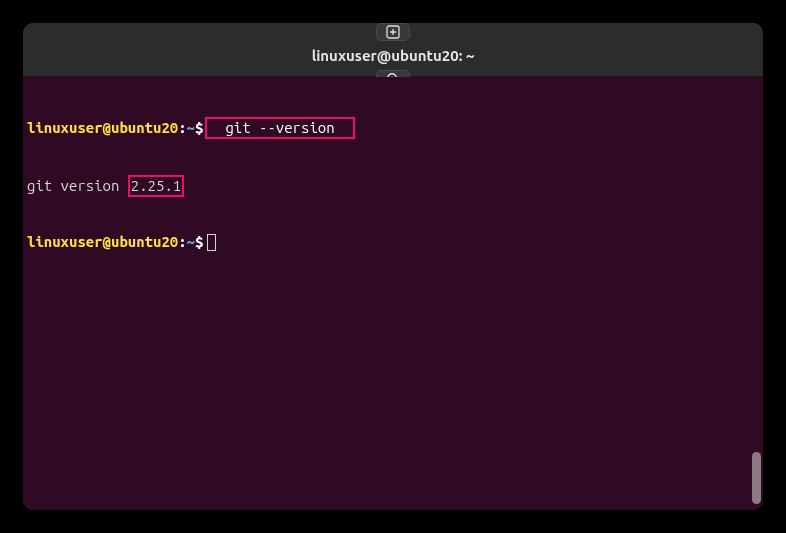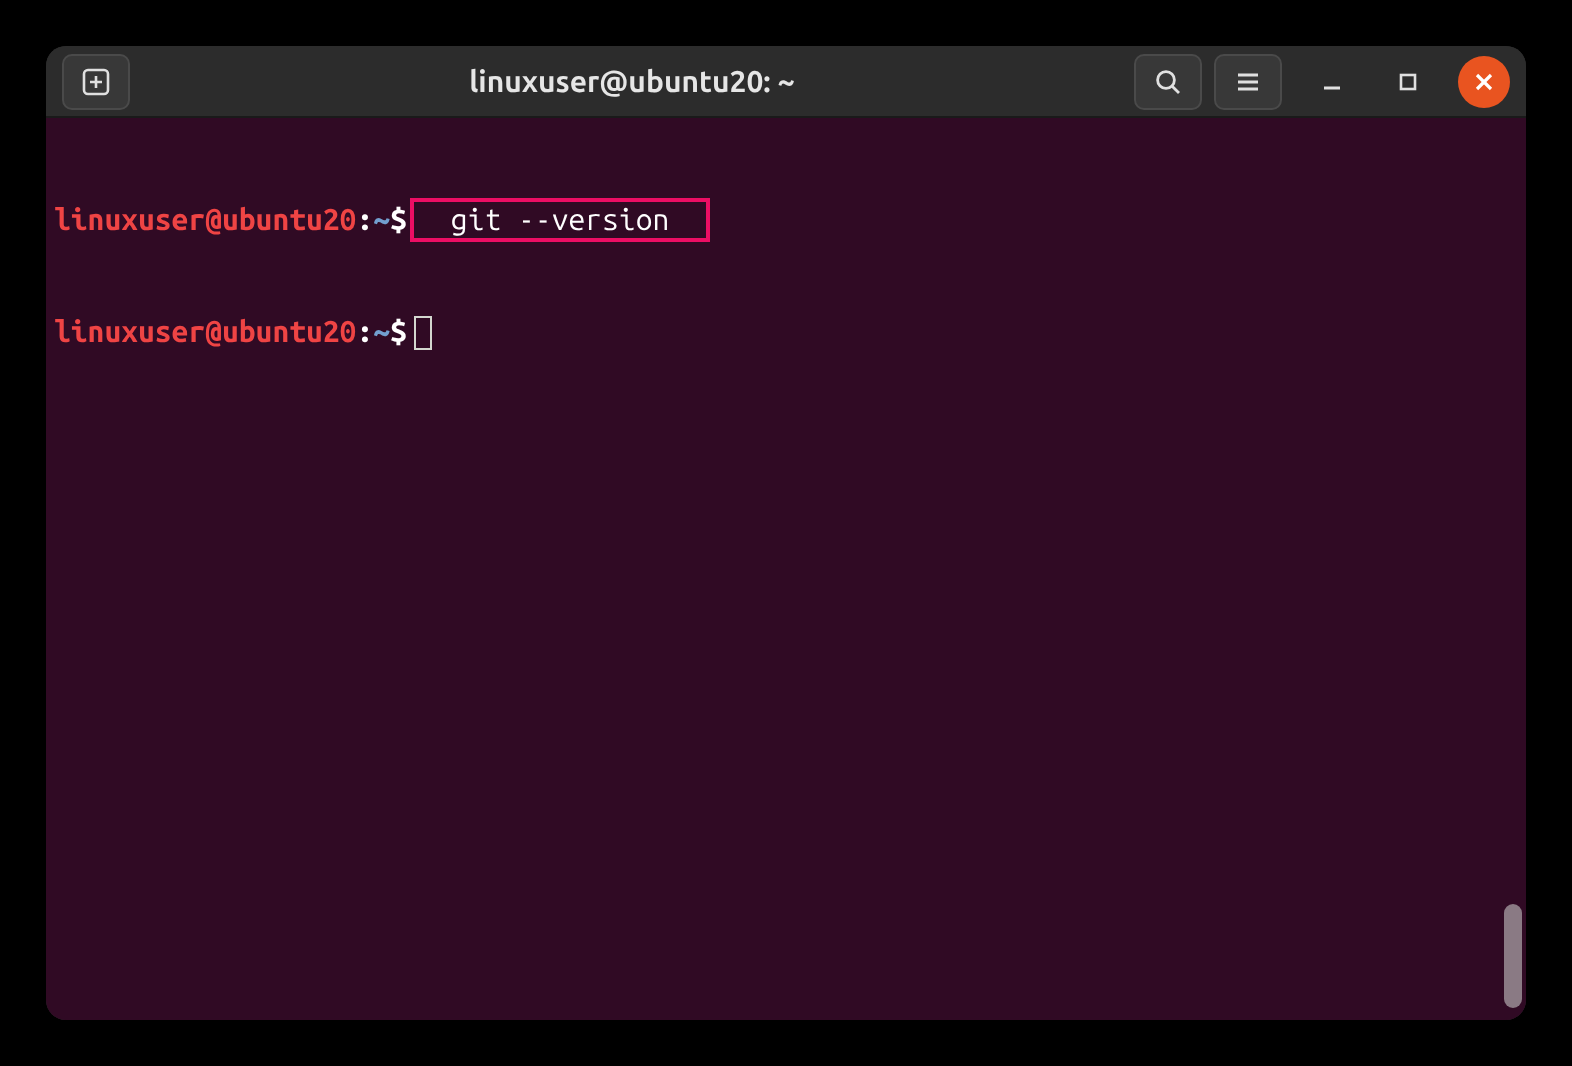--- a/index.html
+++ b/index.html
@@ -15,26 +15,27 @@
       height: 487px;
       background: #2c2c2c;
       border-radius: 10px;
       overflow: hidden;
       display: flex;
       flex-direction: column;
       box-shadow: 0 2px 8px rgba(0,0,0,0.6);
     }
     .titlebar {
       background: #2c2c2c;
-      height: 36px;
+      height: 54px;
       display: flex;
       align-items: center;
       padding: 0 8px;
       gap: 6px;
       border-bottom: 1px solid #1a1a1a;
+      flex-direction: column;
     }
     .tb-btn {
       width: 34px;
       height: 28px;
       border: 1px solid #4a4a4a;
       border-radius: 5px;
       background: #383838;
       display: flex;
       align-items: center;
       justify-content: center;
@@ -69,21 +70,21 @@
       background: #300a24;
       color: #fff;
       font-size: 15px;
       line-height: 18px;
       padding: 4px 4px 4px 4px;
       position: relative;
       font-family: "Ubuntu Mono", "DejaVu Sans Mono", monospace;
       white-space: pre;
     }
     .line { display: flex; align-items: center; }
-    .user { color: #ef4444; font-weight: bold; }
+    .user { color: #fde047; font-weight: bold; }
     .colon { color: #fff; font-weight: bold; }
     .path { color: #729fcf; font-weight: bold; }
     .dollar { color: #fff; font-weight: bold; }
     .cmd { color: #fff; }
     .out { color: #d3d7cf; }
     .hl-red {
       border: 2px solid #ec0e64;
       padding: 0 18px;
       margin-left: 2px;
     }
@@ -152,19 +153,22 @@
       </svg>
     </div>
   </div>
 
   <div class="terminal">
     <div class="line">
       <span class="user">linuxuser@ubuntu20</span><span class="colon">:</span><span class="path">~</span><span class="dollar">$</span>
       <span class="hl-red"><span class="cmd">git --version</span></span>
     </div>
     <div class="line">
+      <span class="out">git version </span><span class="hl-red-tight"><span class="out">2.25.1</span></span>
+    </div>
+    <div class="line">
       <span class="user">linuxuser@ubuntu20</span><span class="colon">:</span><span class="path">~</span><span class="dollar">$</span>
       <span class="cursor"></span>
     </div>
     <div class="scrollbar"></div>
   </div>
 
 </div>
 
 </body></html>

